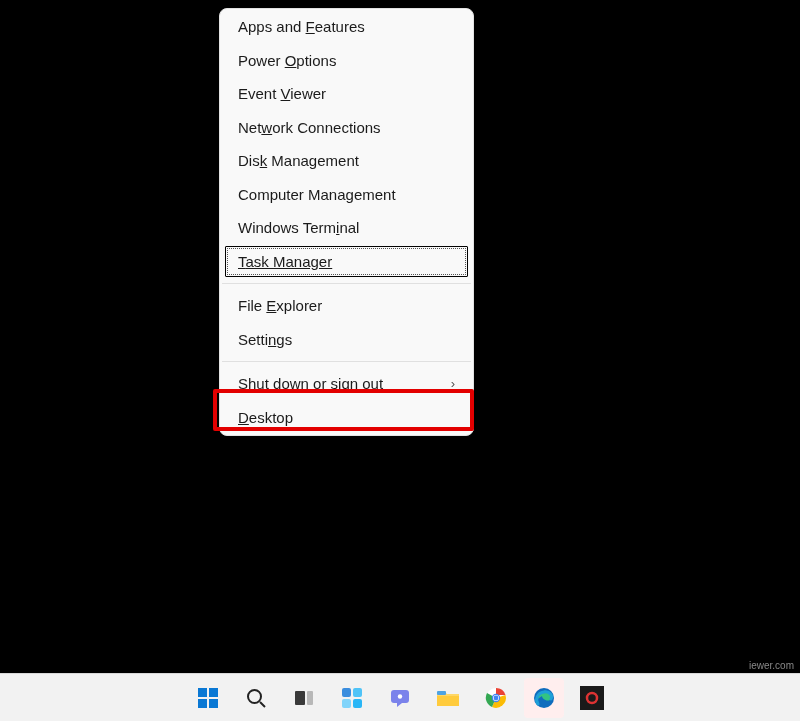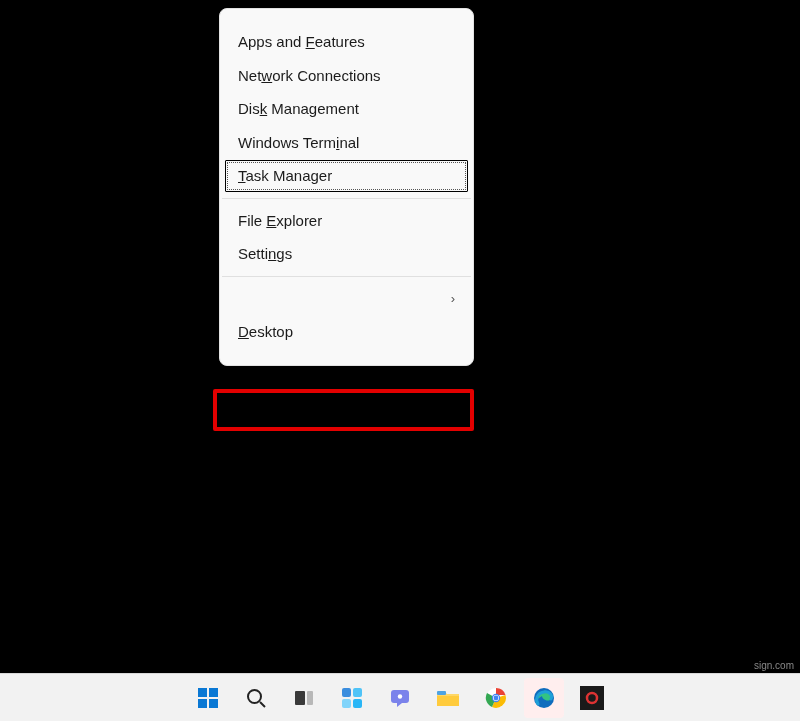--- a/index.html
+++ b/index.html
@@ -9,38 +9,39 @@
   
   .menu {
     position: absolute;
     left: 219px;
     top: 8px;
     width: 255px;
     background: #f9f9f9;
     border: 1px solid #e2e2e2;
     border-radius: 8px;
     box-shadow: 0 8px 20px rgba(0,0,0,0.25);
-    padding: 16px 0;
+    padding: 1px 0;
   }
   .menu-item {
     position: relative;
     display: flex;
     align-items: center;
     height: 33.5px;
     padding: 0 18px;
     font-size: 15px;
     color: #1b1b1b;
     cursor: default;
   }
   .menu-item.selected {
     outline: 1px solid #000;
     outline-offset: -2px;
     border-radius: 2px;
     margin: 0 4px;
     padding: 0 14px;
+    text-decoration: underline;
   }
   .menu-item.selected::after {
     content: "";
     position: absolute;
     inset: 3px;
     border: 1px dotted #555;
     border-radius: 1px;
     pointer-events: none;
   }
   .sep {
@@ -92,40 +93,50 @@
   }
 </style>
 </head>
 <body>
 
 <div class="menu" id="context-menu">
     <div class="menu-item">
       <span>Apps and <span class="u">F</span>eatures</span>
     </div>
     <div class="menu-item">
+      <span>Power <span class="u">O</span>ptions</span>
+    </div>
+    <div class="menu-item">
+      <span>Event <span class="u">V</span>iewer</span>
+    </div>
+    <div class="menu-item">
       <span>Net<span class="u">w</span>ork Connections</span>
     </div>
     <div class="menu-item">
       <span>Dis<span class="u">k</span> Management</span>
+    </div>
+    <div class="menu-item">
+      <span>Computer Mana<span class="u">g</span>ement</span>
     </div>
     <div class="menu-item">
       <span>Windows Term<span class="u">i</span>nal</span>
     </div>
     <div class="menu-item selected">
       <span><span class="u">T</span>ask Manager</span>
     </div>
     <div class="sep"></div>
     <div class="menu-item">
       <span>File <span class="u">E</span>xplorer</span>
     </div>
     <div class="menu-item">
       <span>Setti<span class="u">n</span>gs</span>
     </div>
     <div class="sep"></div>
     <div class="menu-item">
+      <span>Sh<span class="u">u</span>t down or sign out</span>
       <span class="chevron">›</span>
     </div>
     <div class="menu-item">
       <span><span class="u">D</span>esktop</span>
     </div>
   </div>
 
 <div class="highlight" id="highlight-box" style="left: 213px; top: 389px; width: 261px; height: 42px;"></div>
 
 <div class="taskbar" id="taskbar">
@@ -208,13 +219,13 @@
     <div class="tb-item">
       <span>
         <svg width="26" height="26" viewBox="0 0 26 26">
           <rect x="1" y="1" width="24" height="24" fill="#1a1a1a"></rect>
           <circle cx="13" cy="13" r="5" fill="none" stroke="#d33" stroke-width="2.5"></circle>
         </svg>
       </span>
     </div>
   </div>
 
-<div class="watermark">sign.com</div>
+<div class="watermark">iewer.com</div>
 
 </body></html>

